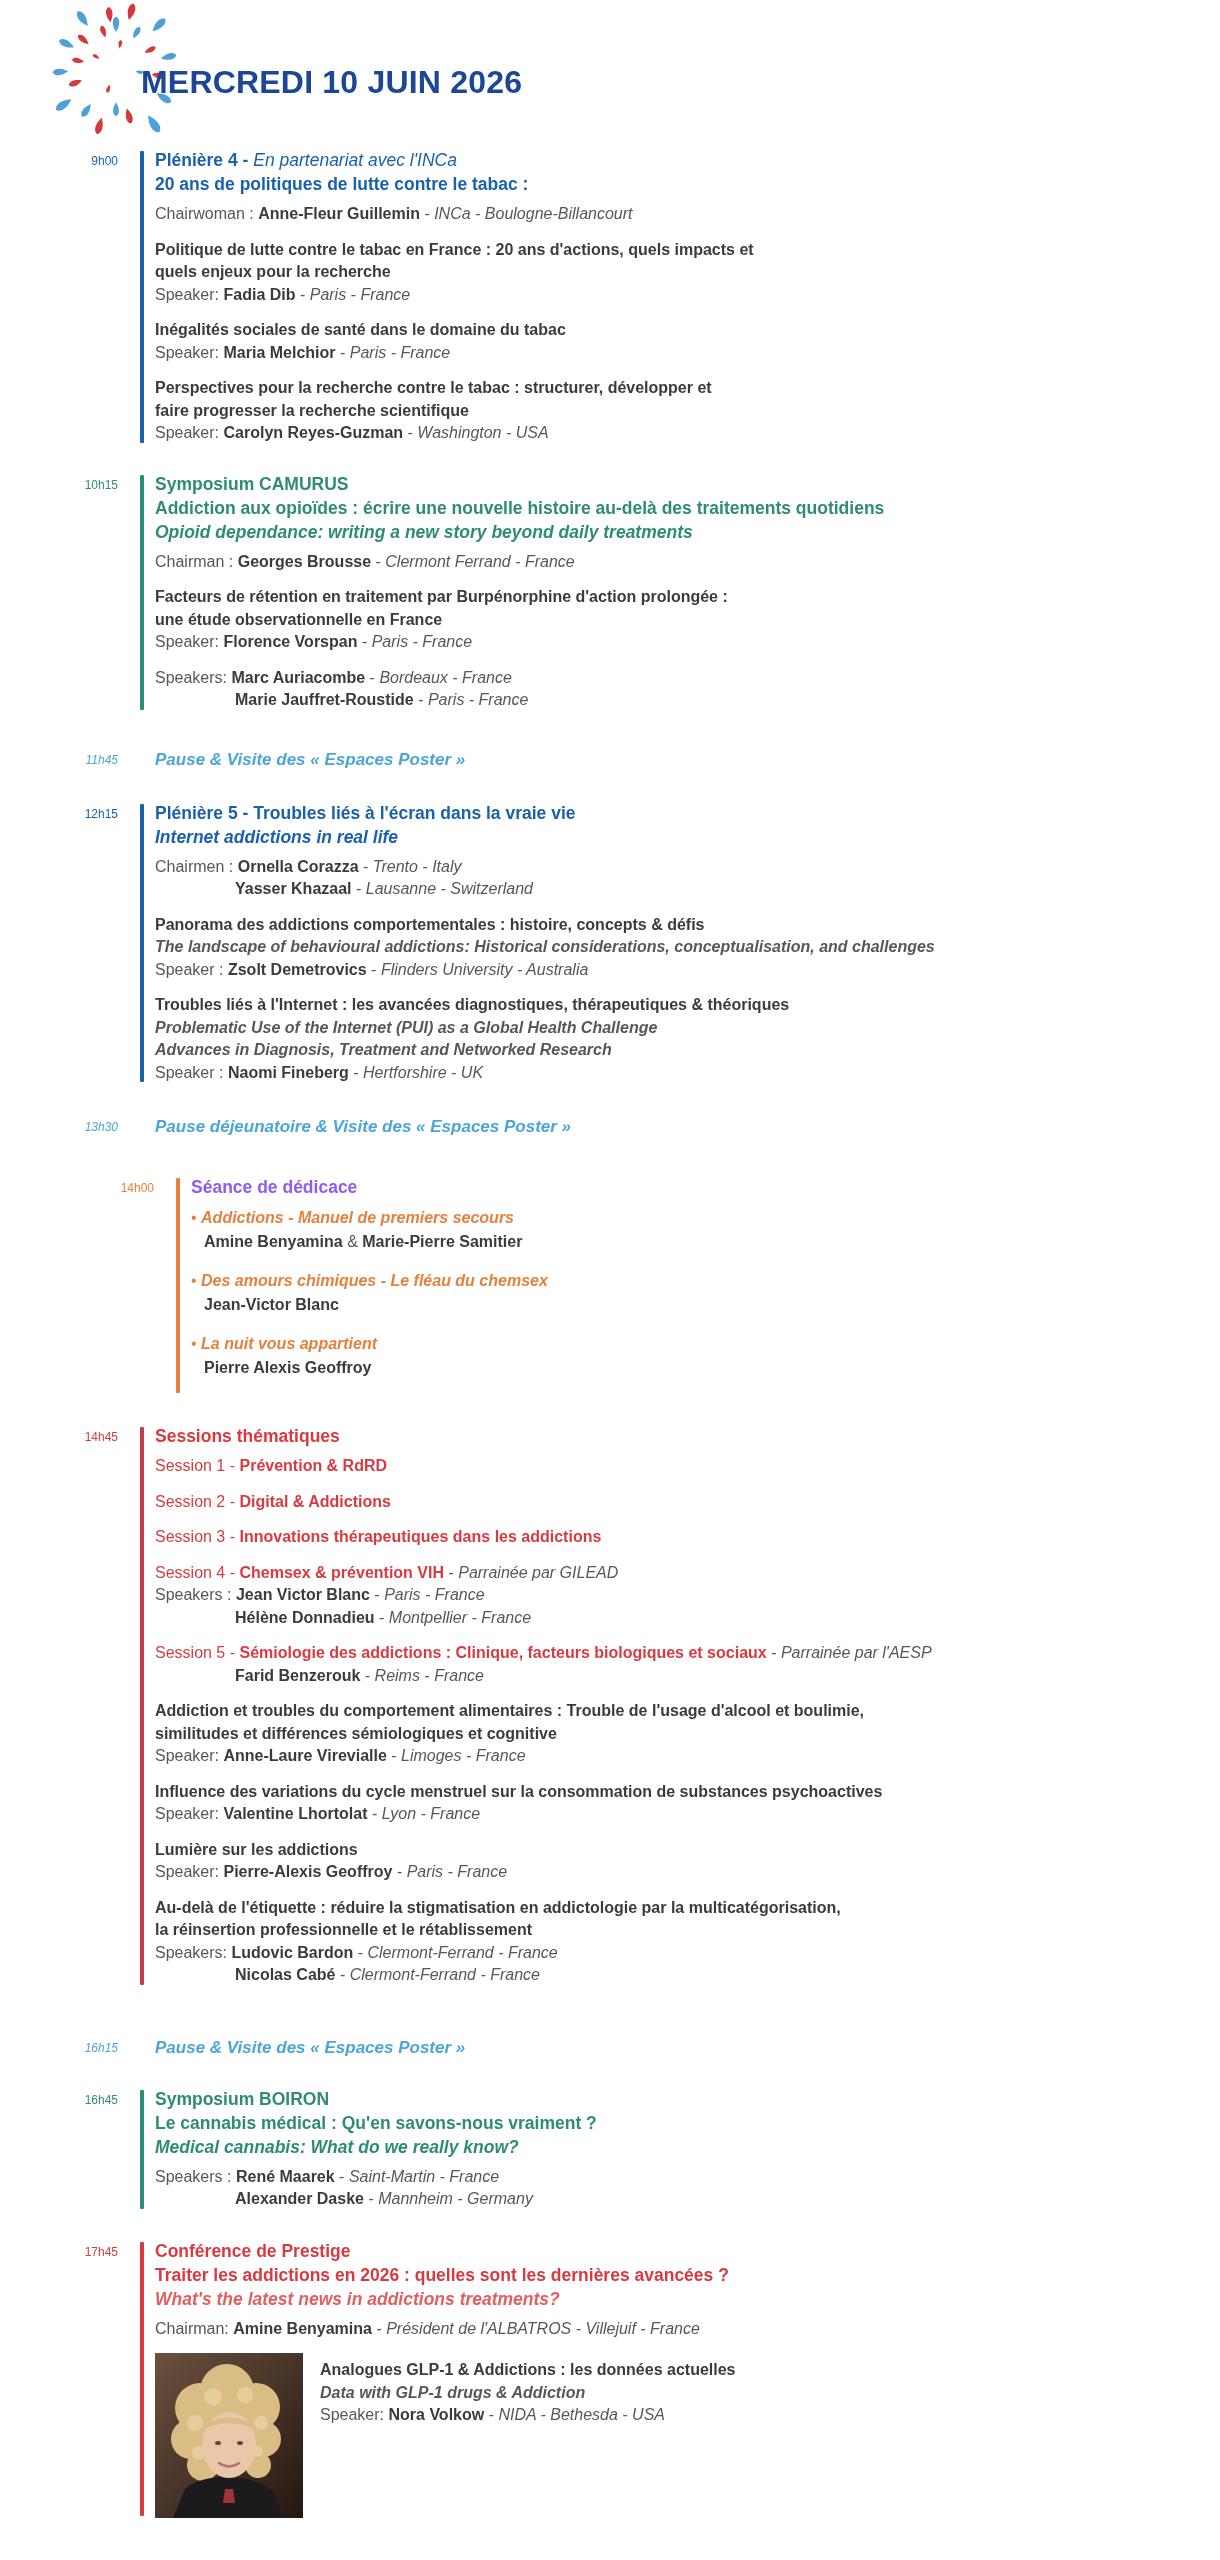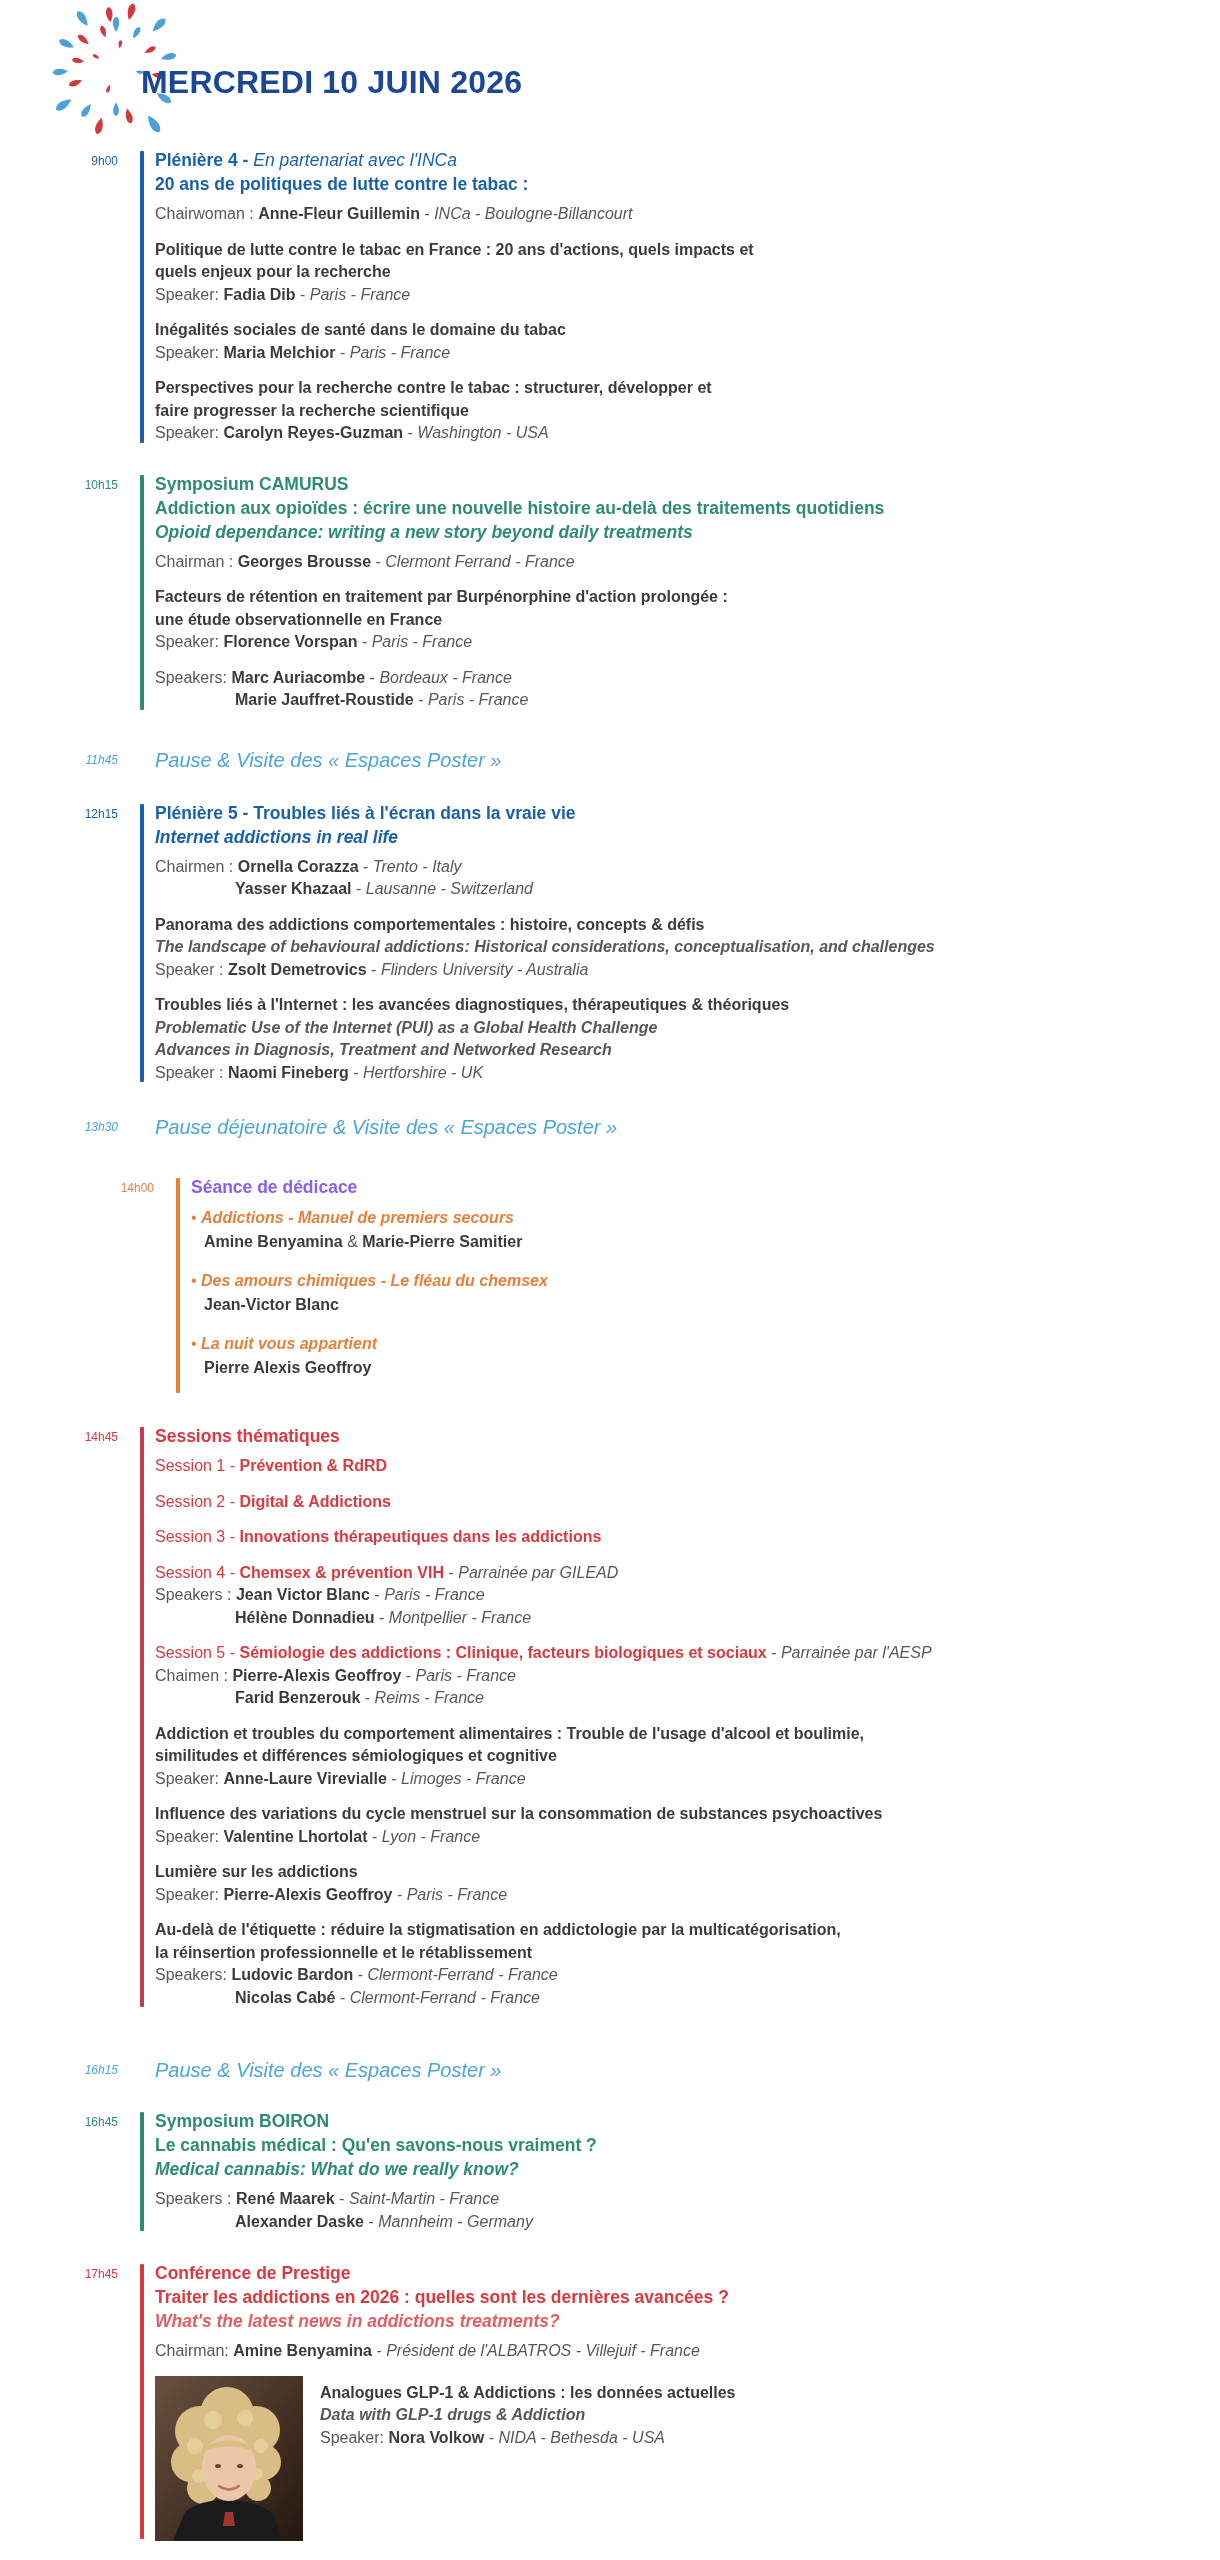--- a/index.html
+++ b/index.html
@@ -16,21 +16,21 @@
   .heading{margin-bottom:7px;}
   .hline{font-size:17.5px;font-weight:bold;line-height:24px;white-space:nowrap;}
   .para{font-size:16px;line-height:22.5px;margin-bottom:13px;}
   .para:last-child{margin-bottom:0;}
   .bline{white-space:nowrap;}
   .ded .para{margin-bottom:15px;line-height:24px;}
   .ind{padding-left:80px;}
   .ind2{padding-left:13px;}
   .b{font-weight:bold;}
   .i{font-style:italic;}
-  .pause-text{font-size:20px;line-height:24px;padding-left:37px;padding-top:1px;white-space:nowrap;}
+  .pause-text{font-size:17px;line-height:24px;padding-left:37px;padding-top:1px;white-space:nowrap;font-weight:bold;}
   .photo-row{display:flex;gap:17px;margin-top:3px;}
   .photo{flex:none;width:148px;height:165px;overflow:hidden;}
   .photo svg{display:block;}
   .photo-text{padding-top:6px;}
 </style>
 </head>
 <body>
 
 <div class="page">
   <div class="header">
@@ -191,21 +191,20 @@
           <div class="para" style="color: rgb(86, 87, 91);">
             <div class="bline"><span style="color: rgb(217, 58, 64);">Session 3 - </span><span class="b" style="color: rgb(217, 58, 64);">Innovations thérapeutiques dans les addictions</span></div>
           </div>
           <div class="para" style="color: rgb(86, 87, 91);">
             <div class="bline"><span style="color: rgb(217, 58, 64);">Session 4 - </span><span class="b" style="color: rgb(217, 58, 64);">Chemsex &amp; prévention VIH</span><span> - </span><span class="i">Parrainée par GILEAD</span></div>
             <div class="bline"><span>Speakers : </span><span class="b" style="color: rgb(59, 59, 61);">Jean Victor Blanc</span><span> - </span><span class="i">Paris - France</span></div>
             <div class="bline ind"><span class="b" style="color: rgb(59, 59, 61);">Hélène Donnadieu</span><span> - </span><span class="i">Montpellier - France</span></div>
           </div>
           <div class="para" style="color: rgb(86, 87, 91);">
             <div class="bline"><span style="color: rgb(217, 58, 64);">Session 5 - </span><span class="b" style="color: rgb(217, 58, 64);">Sémiologie des addictions : Clinique, facteurs biologiques et sociaux</span><span> - </span><span class="i">Parrainée par l'AESP</span></div>
-            <div class="bline"><span>Chaimen : </span><span class="b" style="color: rgb(59, 59, 61);">Pierre-Alexis Geoffroy</span><span> - </span><span class="i">Paris - France</span></div>
             <div class="bline ind"><span class="b" style="color: rgb(59, 59, 61);">Farid Benzerouk</span><span> - </span><span class="i">Reims - France</span></div>
           </div>
           <div class="para" style="color: rgb(86, 87, 91);">
             <div class="bline"><span class="b" style="color: rgb(59, 59, 61);">Addiction et troubles du comportement alimentaires : Trouble de l'usage d'alcool et boulimie,</span></div>
             <div class="bline"><span class="b" style="color: rgb(59, 59, 61);">similitudes et différences sémiologiques et cognitive</span></div>
             <div class="bline"><span>Speaker: </span><span class="b" style="color: rgb(59, 59, 61);">Anne-Laure Virevialle</span><span> - </span><span class="i">Limoges - France</span></div>
           </div>
           <div class="para" style="color: rgb(86, 87, 91);">
             <div class="bline"><span class="b" style="color: rgb(59, 59, 61);">Influence des variations du cycle menstruel sur la consommation de substances psychoactives</span></div>
             <div class="bline"><span>Speaker: </span><span class="b" style="color: rgb(59, 59, 61);">Valentine Lhortolat</span><span> - </span><span class="i">Lyon - France</span></div>

